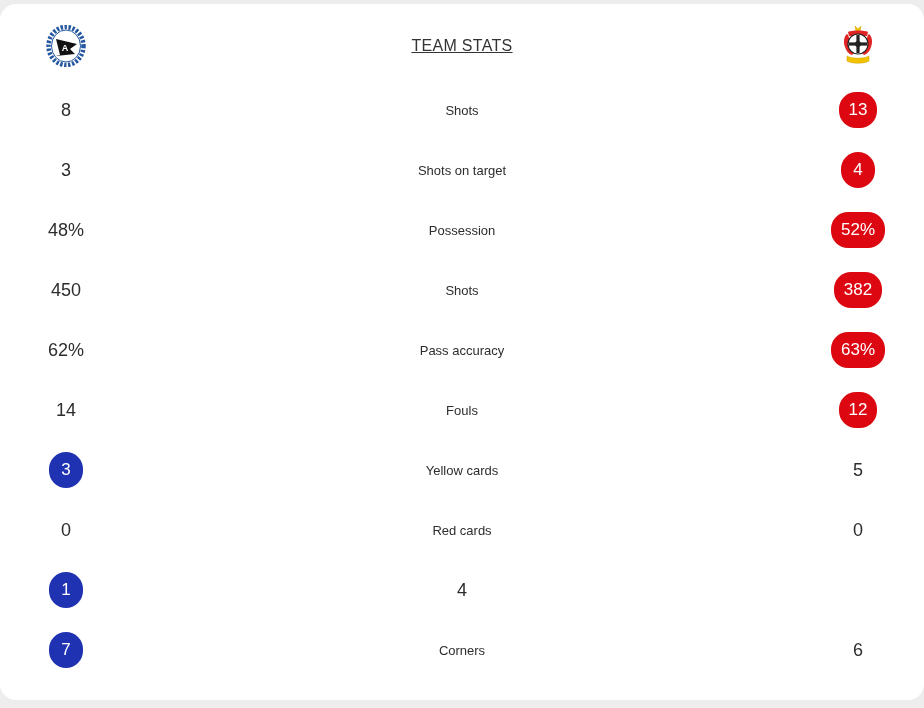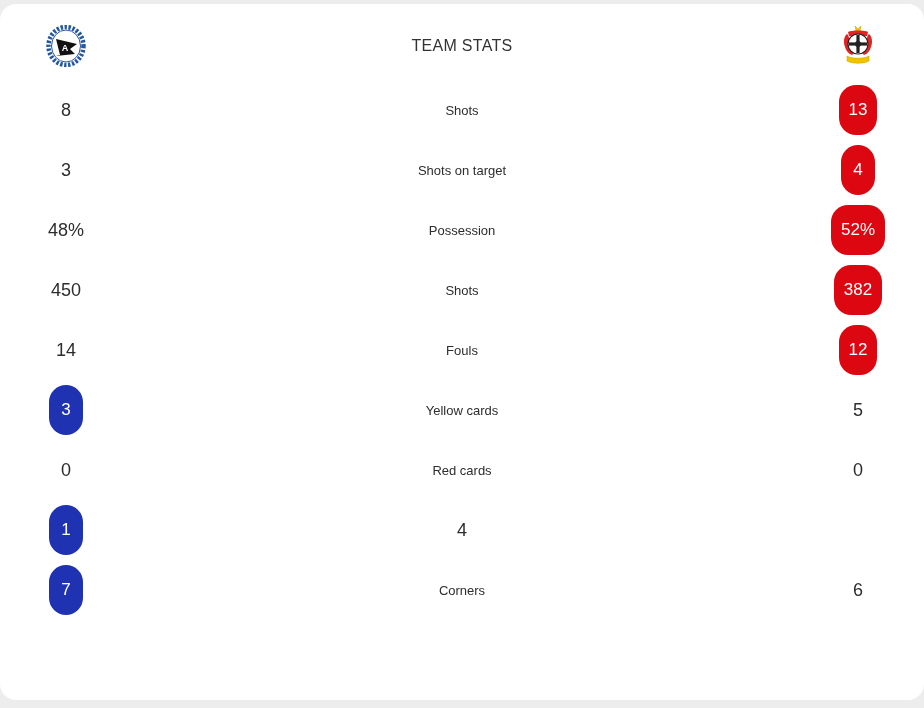--- a/index.html
+++ b/index.html
@@ -33,20 +33,21 @@
     display: flex;
     justify-content: center;
     align-items: center;
   }
   .title {
     text-align: center;
     font-size: 16px;
     color: #333333;
     letter-spacing: 0.3px;
     font-weight: 400;
+    text-decoration: underline;
   }
   .stats-list { margin-top: 8px; }
   .stat-row {
     display: grid;
     grid-template-columns: 132px 1fr 132px;
     align-items: center;
     height: 60px;
   }
   .stat-label {
     text-align: center;
@@ -62,21 +63,21 @@
     font-size: 18px;
     color: #2d2d2d;
     display: inline-flex;
     align-items: center;
     justify-content: center;
   }
   .badge {
     color: #ffffff !important;
     font-size: 17px;
     min-width: 34px;
-    height: 50px;
+    height: 36px;
     padding: 0 10px;
     box-sizing: border-box;
     border-radius: 17px;
   }
   .badge-home { background: var(--home-accent, #1e32b2); }
   .badge-away { background: var(--away-accent, #dc0710); }
   svg { display: block; }
 </style>
 </head>
 <body>
@@ -149,20 +150,29 @@
   <div class="stat-row">
     <div class="side-cell">
       <span class="side-value">450</span>
     </div>
     <div class="stat-label">Shots</div>
     <div class="side-cell">
       <span class="side-value badge badge-away">382</span>
     </div>
   </div>
 
+  <div class="stat-row">
+    <div class="side-cell">
+      <span class="side-value">62%</span>
+    </div>
+    <div class="stat-label">Pass accuracy</div>
+    <div class="side-cell">
+      <span class="side-value badge badge-away">63%</span>
+    </div>
+  </div>
 
   <div class="stat-row">
     <div class="side-cell">
       <span class="side-value">14</span>
     </div>
     <div class="stat-label">Fouls</div>
     <div class="side-cell">
       <span class="side-value badge badge-away">12</span>
     </div>
   </div>

